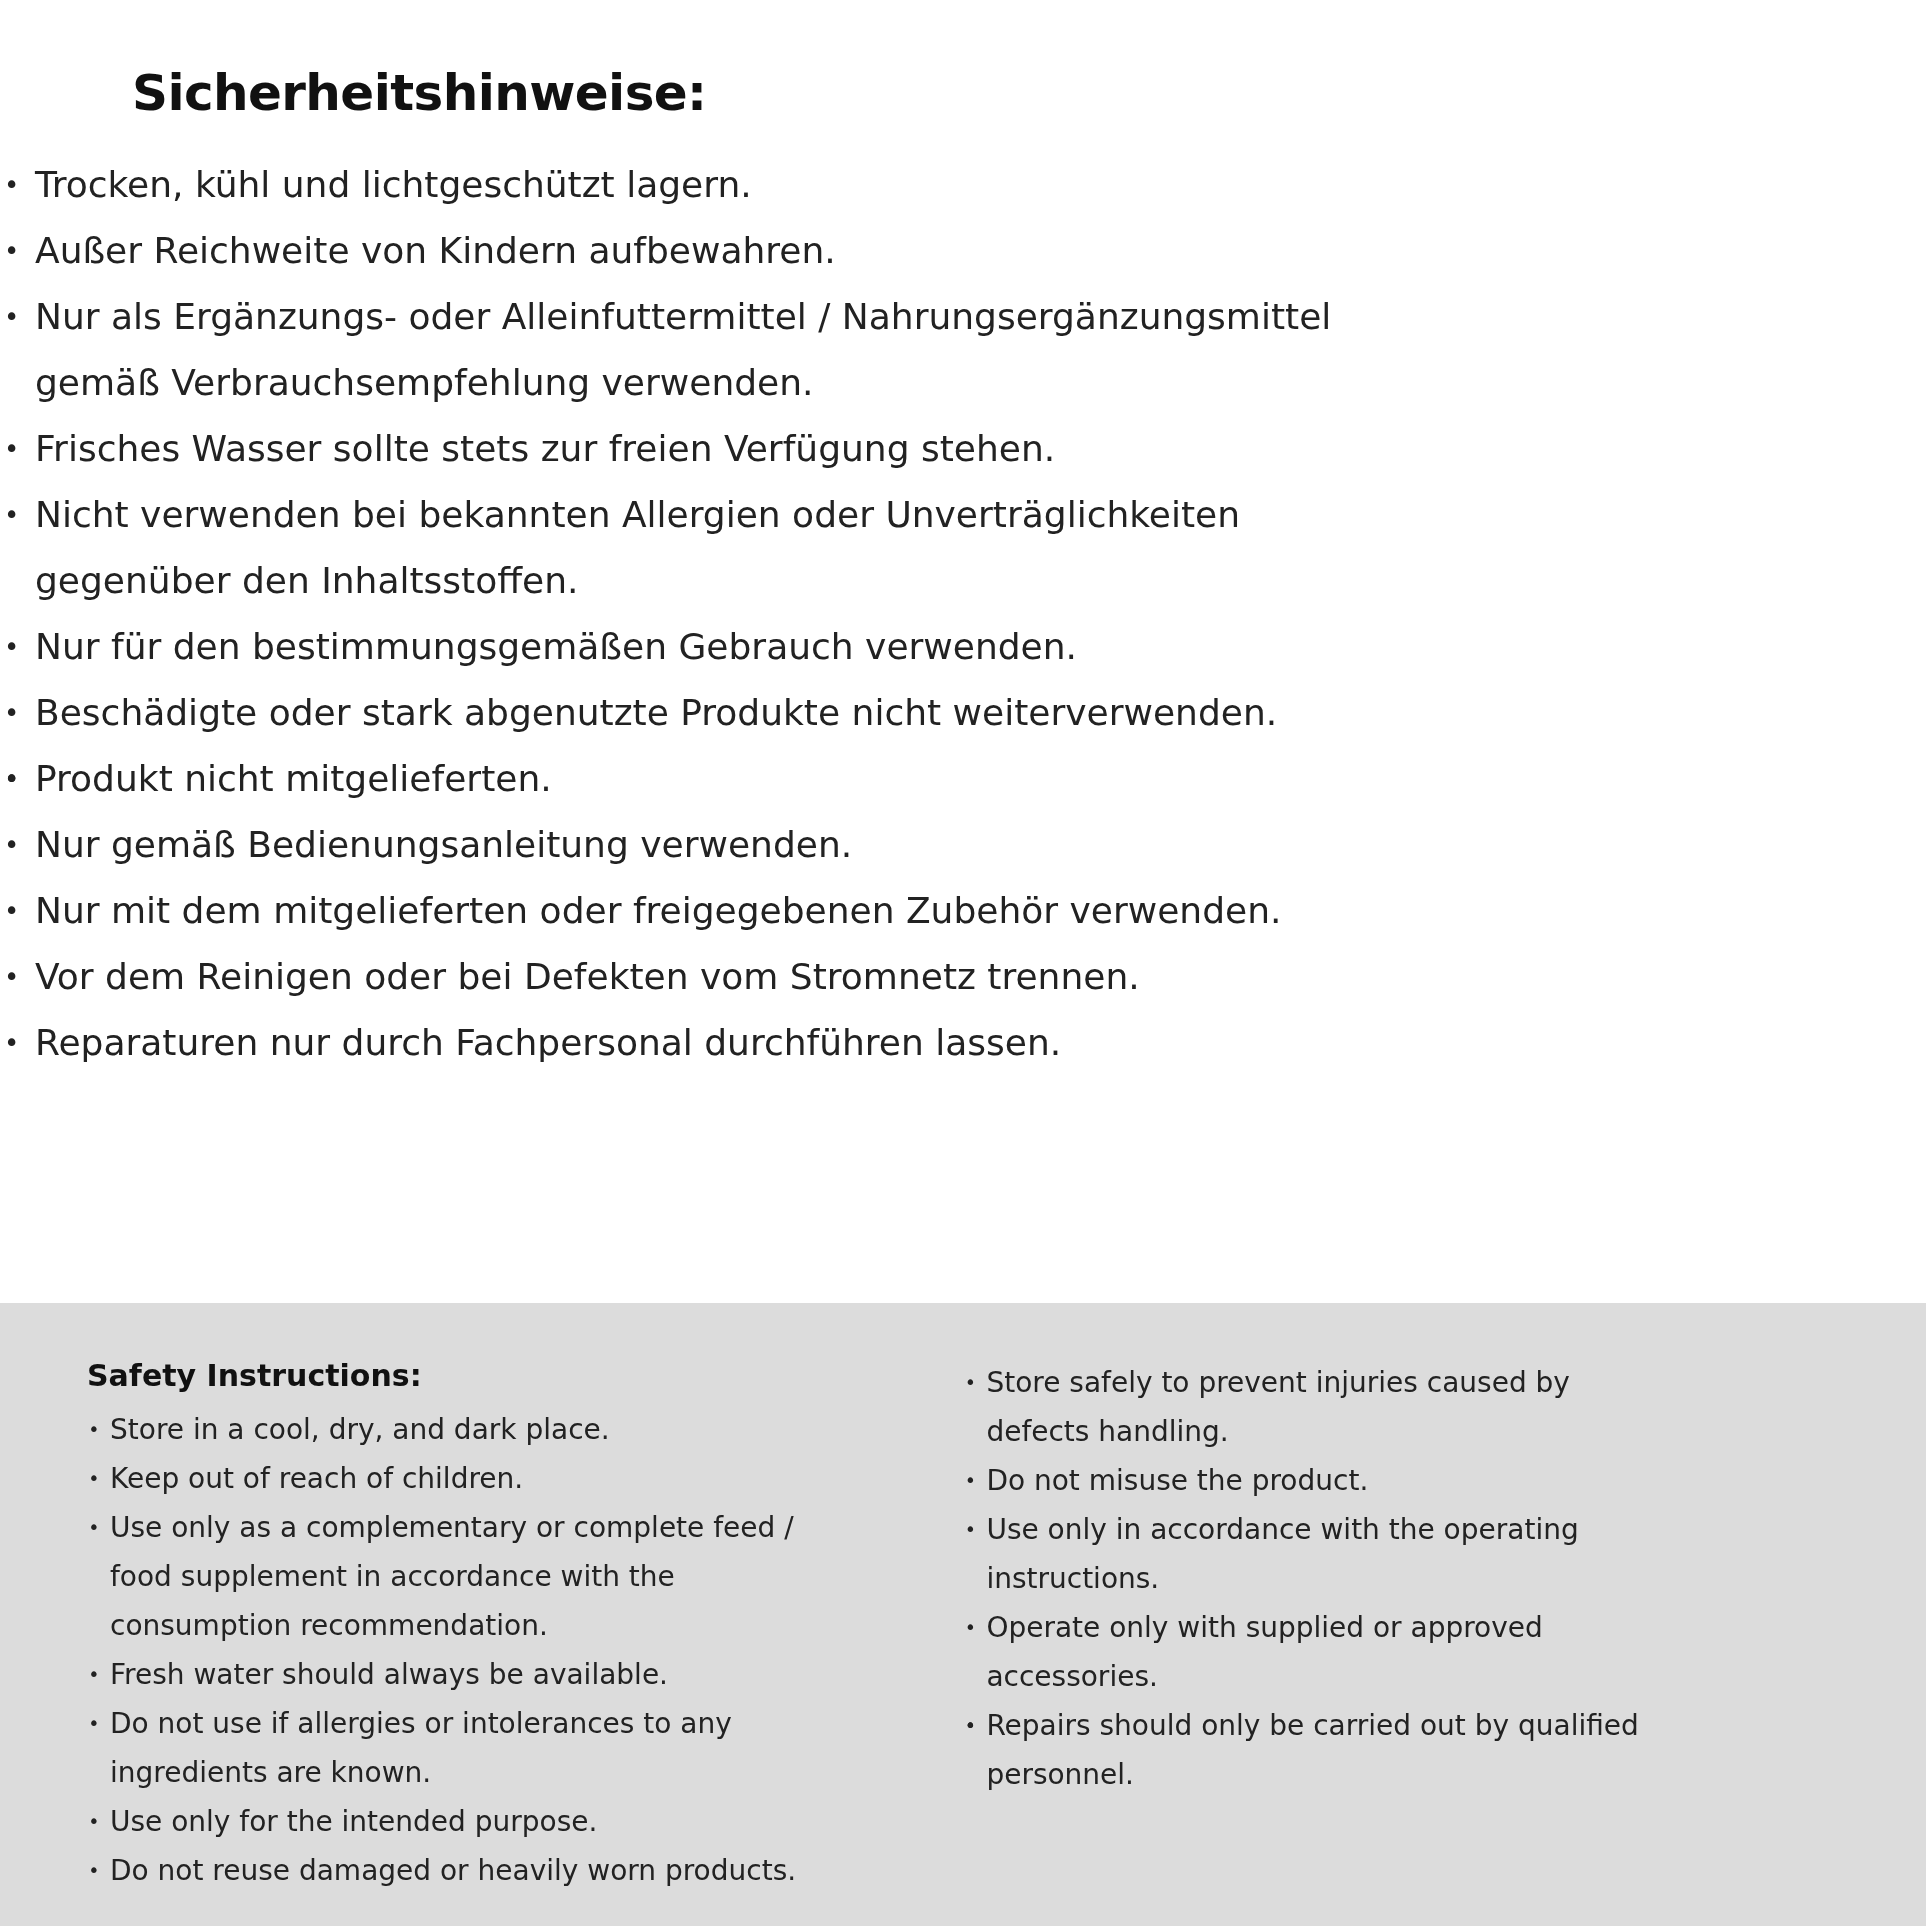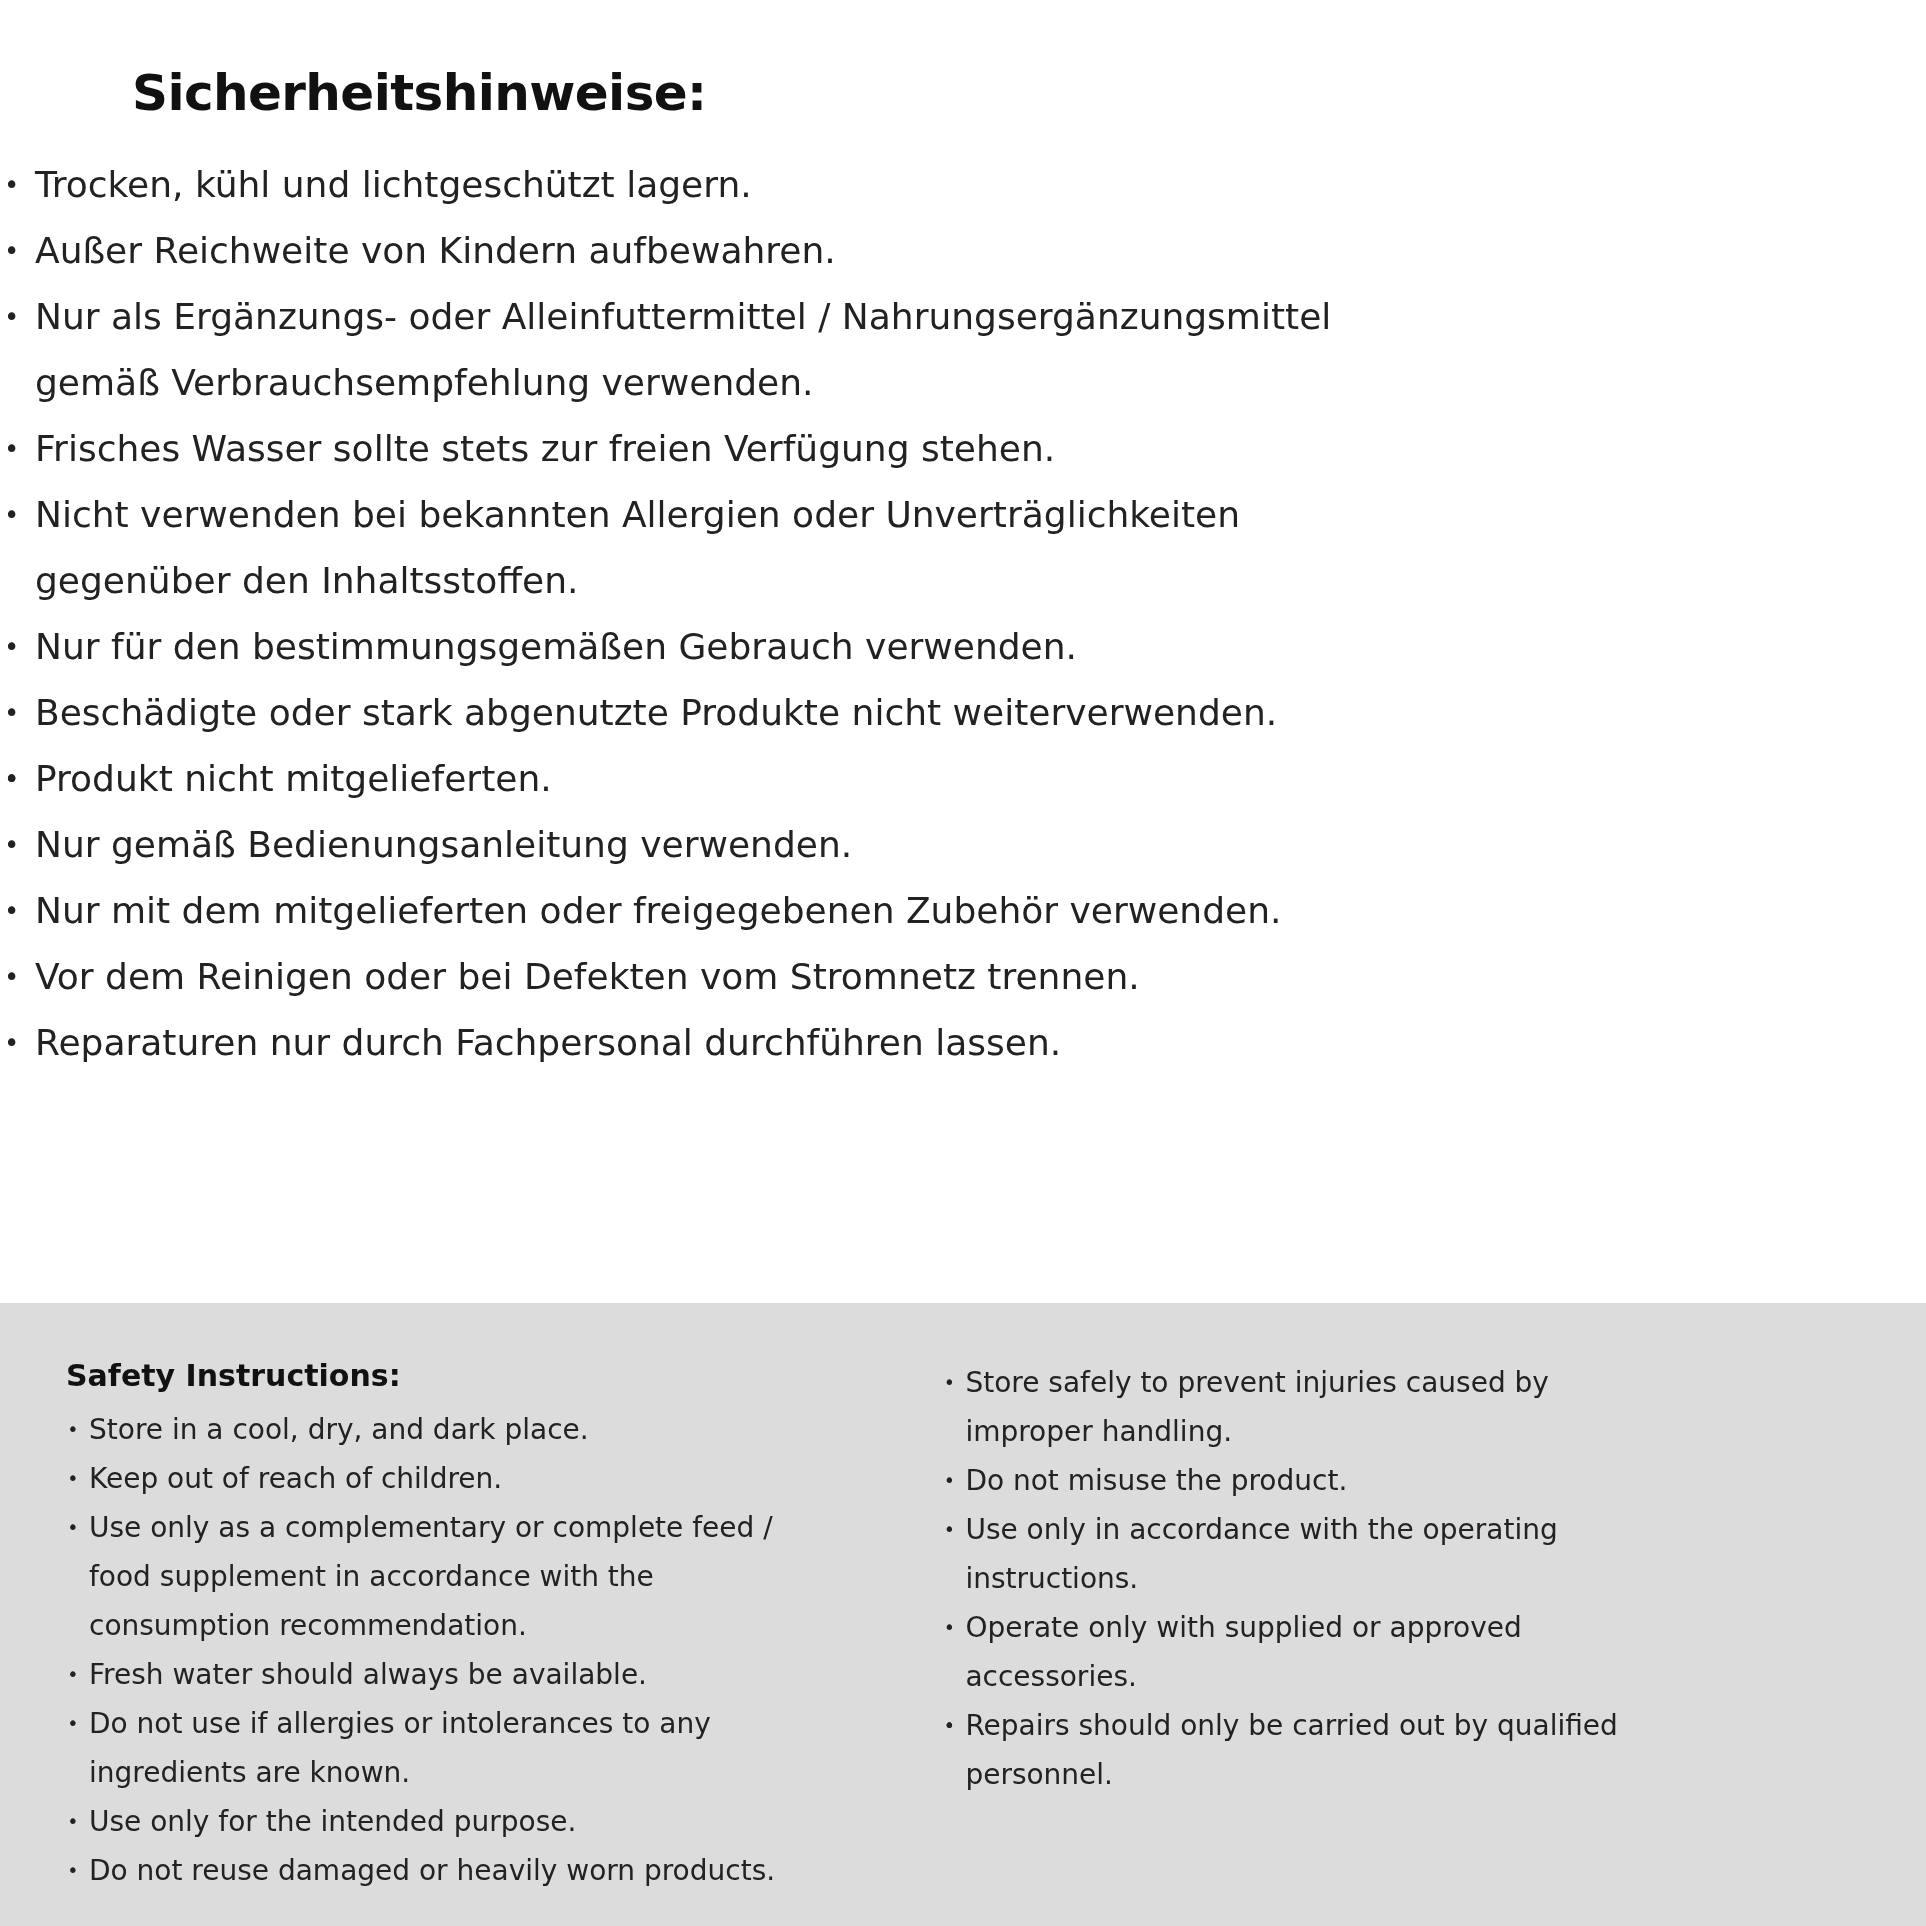--- a/index.html
+++ b/index.html
@@ -33,21 +33,21 @@
   }
   .de-list li { position: relative; padding-left: 35px; white-space: pre-line; }
   .de-list .bullet { position: absolute; left: 3.9px; font-size: 0.72em; }
 
   
   .en-section {
     position: absolute;
     top: 1303px; left: 0; right: 0; bottom: 0;
     background: #dcdcdc;
     box-sizing: border-box;
-    padding: 55px 19px 0 66px;
+    padding: 55px 19px 0 87px;
     display: flex;
     align-items: flex-start;
   }
   .en-col-left { flex: none; width: 870px; }
   .en-col-right { flex: 1; min-width: 0; }
   .en-heading {
     margin: 0 0 11.6px 0;
     font-size: 30px;
     line-height: 35px;
     font-weight: bold;
@@ -101,21 +101,21 @@
           <li><span class="bullet">•</span><span class="txt">Fresh water should always be available.</span></li>
           <li><span class="bullet">•</span><span class="txt">Do not use if allergies or intolerances to any
 ingredients are known.</span></li>
           <li><span class="bullet">•</span><span class="txt">Use only for the intended purpose.</span></li>
           <li><span class="bullet">•</span><span class="txt">Do not reuse damaged or heavily worn products.</span></li>
         </ul>
     </div>
     <div class="en-col-right">
       <ul class="bullet-list en-list">
           <li><span class="bullet">•</span><span class="txt">Store safely to prevent injuries caused by
-improper handling.</span></li>
+defects handling.</span></li>
           <li><span class="bullet">•</span><span class="txt">Do not misuse the product.</span></li>
           <li><span class="bullet">•</span><span class="txt">Use only in accordance with the operating
 instructions.</span></li>
           <li><span class="bullet">•</span><span class="txt">Operate only with supplied or approved
 accessories.</span></li>
           <li><span class="bullet">•</span></li>
           <li><span class="bullet">•</span><span class="txt">Repairs should only be carried out by qualified
 personnel.</span></li>
         </ul>
     </div>

